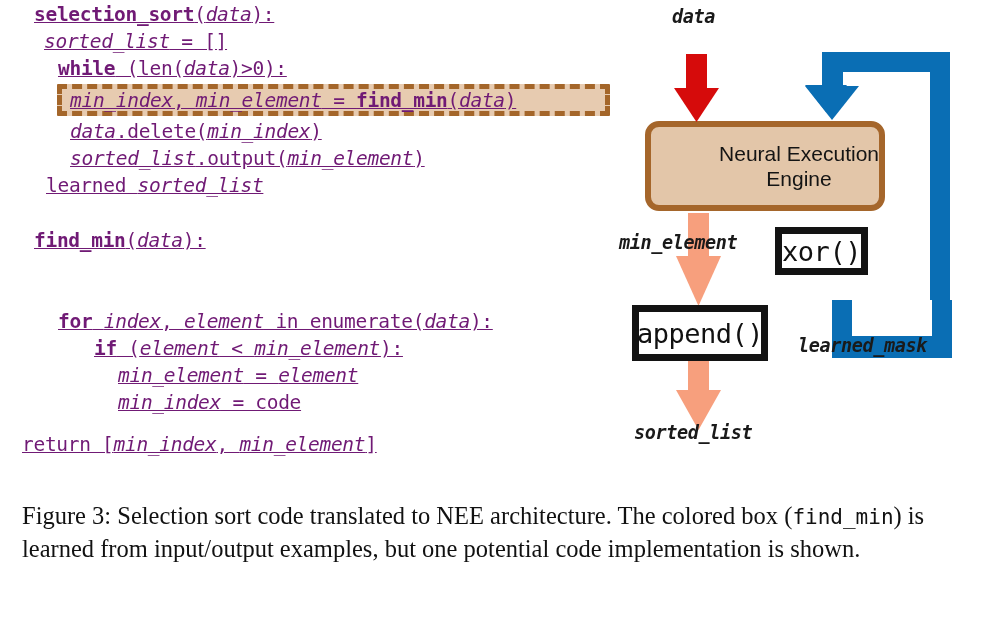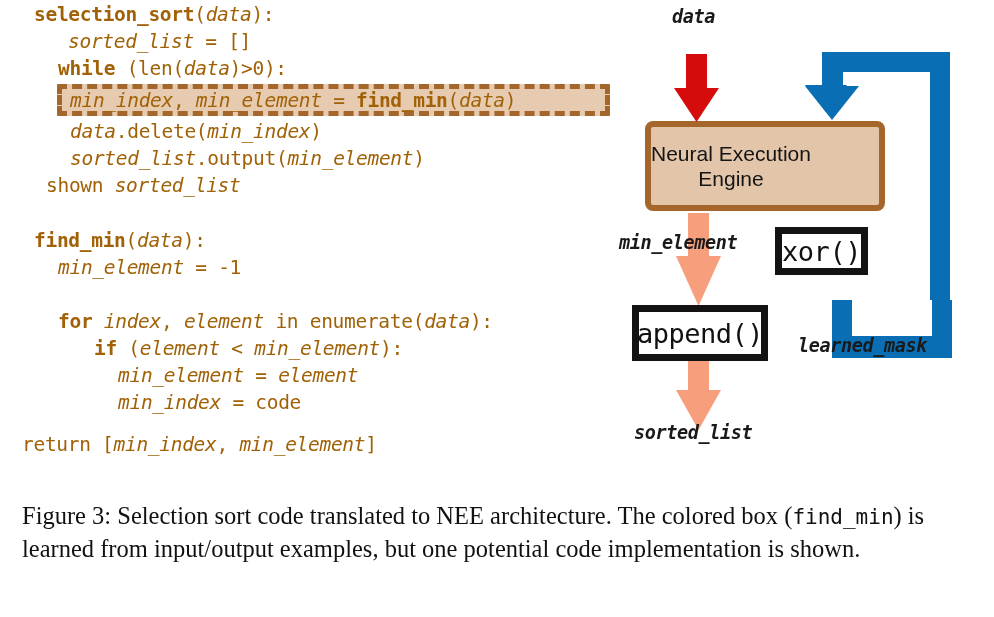--- a/index.html
+++ b/index.html
@@ -24,21 +24,22 @@
     width: 620px;
     height: 480px;
   }
   .code-line {
     position: absolute;
     white-space: pre;
     font-family: "DejaVu Sans Mono", monospace;
     font-size: 19.5px;
     line-height: 20px;
     letter-spacing: -0.3px;
-    color: #a16207;
+    color: #701a75;
+    text-decoration: underline;
   }
   .kw   { font-weight: bold; font-style: normal; }
   .var  { font-style: italic; font-weight: normal; }
   .fn   { font-weight: bold; font-style: normal; }
   .pl   { font-style: normal; font-weight: normal; }
 
   
   #highlight-box {
     position: absolute;
     left: 57px;
@@ -77,25 +78,25 @@
 
   
   #nee-box {
     position: absolute;
     left: 25px;           
     top: 121px;
     width: 240px;
     height: 90px;
     background: #e3c6a9;
     border: 6px solid #a5662b;
-    border-radius: 8px;
+    border-radius: 14px;
     box-sizing: border-box;
     display: flex;
     align-items: center;
-    justify-content: flex-start;
+    justify-content: flex-end;
     text-align: center;
     font-family: "Liberation Sans", sans-serif;
     font-size: 21px;
     line-height: 25px;
     color: #141414;
     z-index: 2;
   }
 
   
   .op-box {
@@ -144,35 +145,34 @@
 </style>
 </head>
 <body>
 
 <div id="code-panel">
 
   <div id="highlight-box"></div>
 
   <div class="code-line" style="left:34px; top:5px;"><span class="fn">selection_sort</span><span class="pl">(</span><span class="var">data</span><span class="pl">):</span></div>
 
-  <div class="code-line" style="left:68px; top:32px;"><span class="var">sorted_list</span><span class="pl"> = []</span></div>
+  <div class="code-line" style="left:44px; top:32px;"><span class="var">sorted_list</span><span class="pl"> = []</span></div>
 
   <div class="code-line" style="left:58px; top:59px;"><span class="kw">while</span><span class="pl"> (len(</span><span class="var">data</span><span class="pl">)&gt;0):</span></div>
 
   <div class="code-line" id="line-find-min-call"><span class="var">min_index</span><span class="pl">, </span><span class="var">min_element</span><span class="pl"> = </span><span class="fn">find_min</span><span class="pl">(</span><span class="var">data</span><span class="pl">)</span></div>
 
   <div class="code-line" style="left:70px; top:122px;"><span class="var">data</span><span class="pl">.delete(</span><span class="var">min_index</span><span class="pl">)</span></div>
 
   <div class="code-line" style="left:70px; top:149px;"><span class="var">sorted_list</span><span class="pl">.output(</span><span class="var">min_element</span><span class="pl">)</span></div>
 
-  <div class="code-line" style="left:46px; top:176px;"><span class="pl">shown </span><span class="var">sorted_list</span></div>
+  <div class="code-line" style="left:46px; top:176px;"><span class="pl">learned </span><span class="var">sorted_list</span></div>
 
   <div class="code-line" style="left:34px; top:231px;"><span class="fn">find_min</span><span class="pl">(</span><span class="var">data</span><span class="pl">):</span></div>
 
-  <div class="code-line" style="left:58px; top:258px;"><span class="var">min_element</span><span class="pl"> = -1</span></div>
 
 
   <div class="code-line" style="left:58px; top:312px;"><span class="kw">for</span><span class="pl"> </span><span class="var">index</span><span class="pl">, </span><span class="var">element</span><span class="pl"> in enumerate(</span><span class="var">data</span><span class="pl">):</span></div>
 
   <div class="code-line" style="left:94px; top:339px;"><span class="kw">if</span><span class="pl"> (</span><span class="var">element</span><span class="pl"> &lt; </span><span class="var">min_element</span><span class="pl">):</span></div>
 
   <div class="code-line" style="left:118px; top:366px;"><span class="var">min_element</span><span class="pl"> = </span><span class="var">element</span></div>
 
   <div class="code-line" style="left:118px; top:393px;"><span class="var">min_index</span><span class="pl"> = code</span></div>
 

